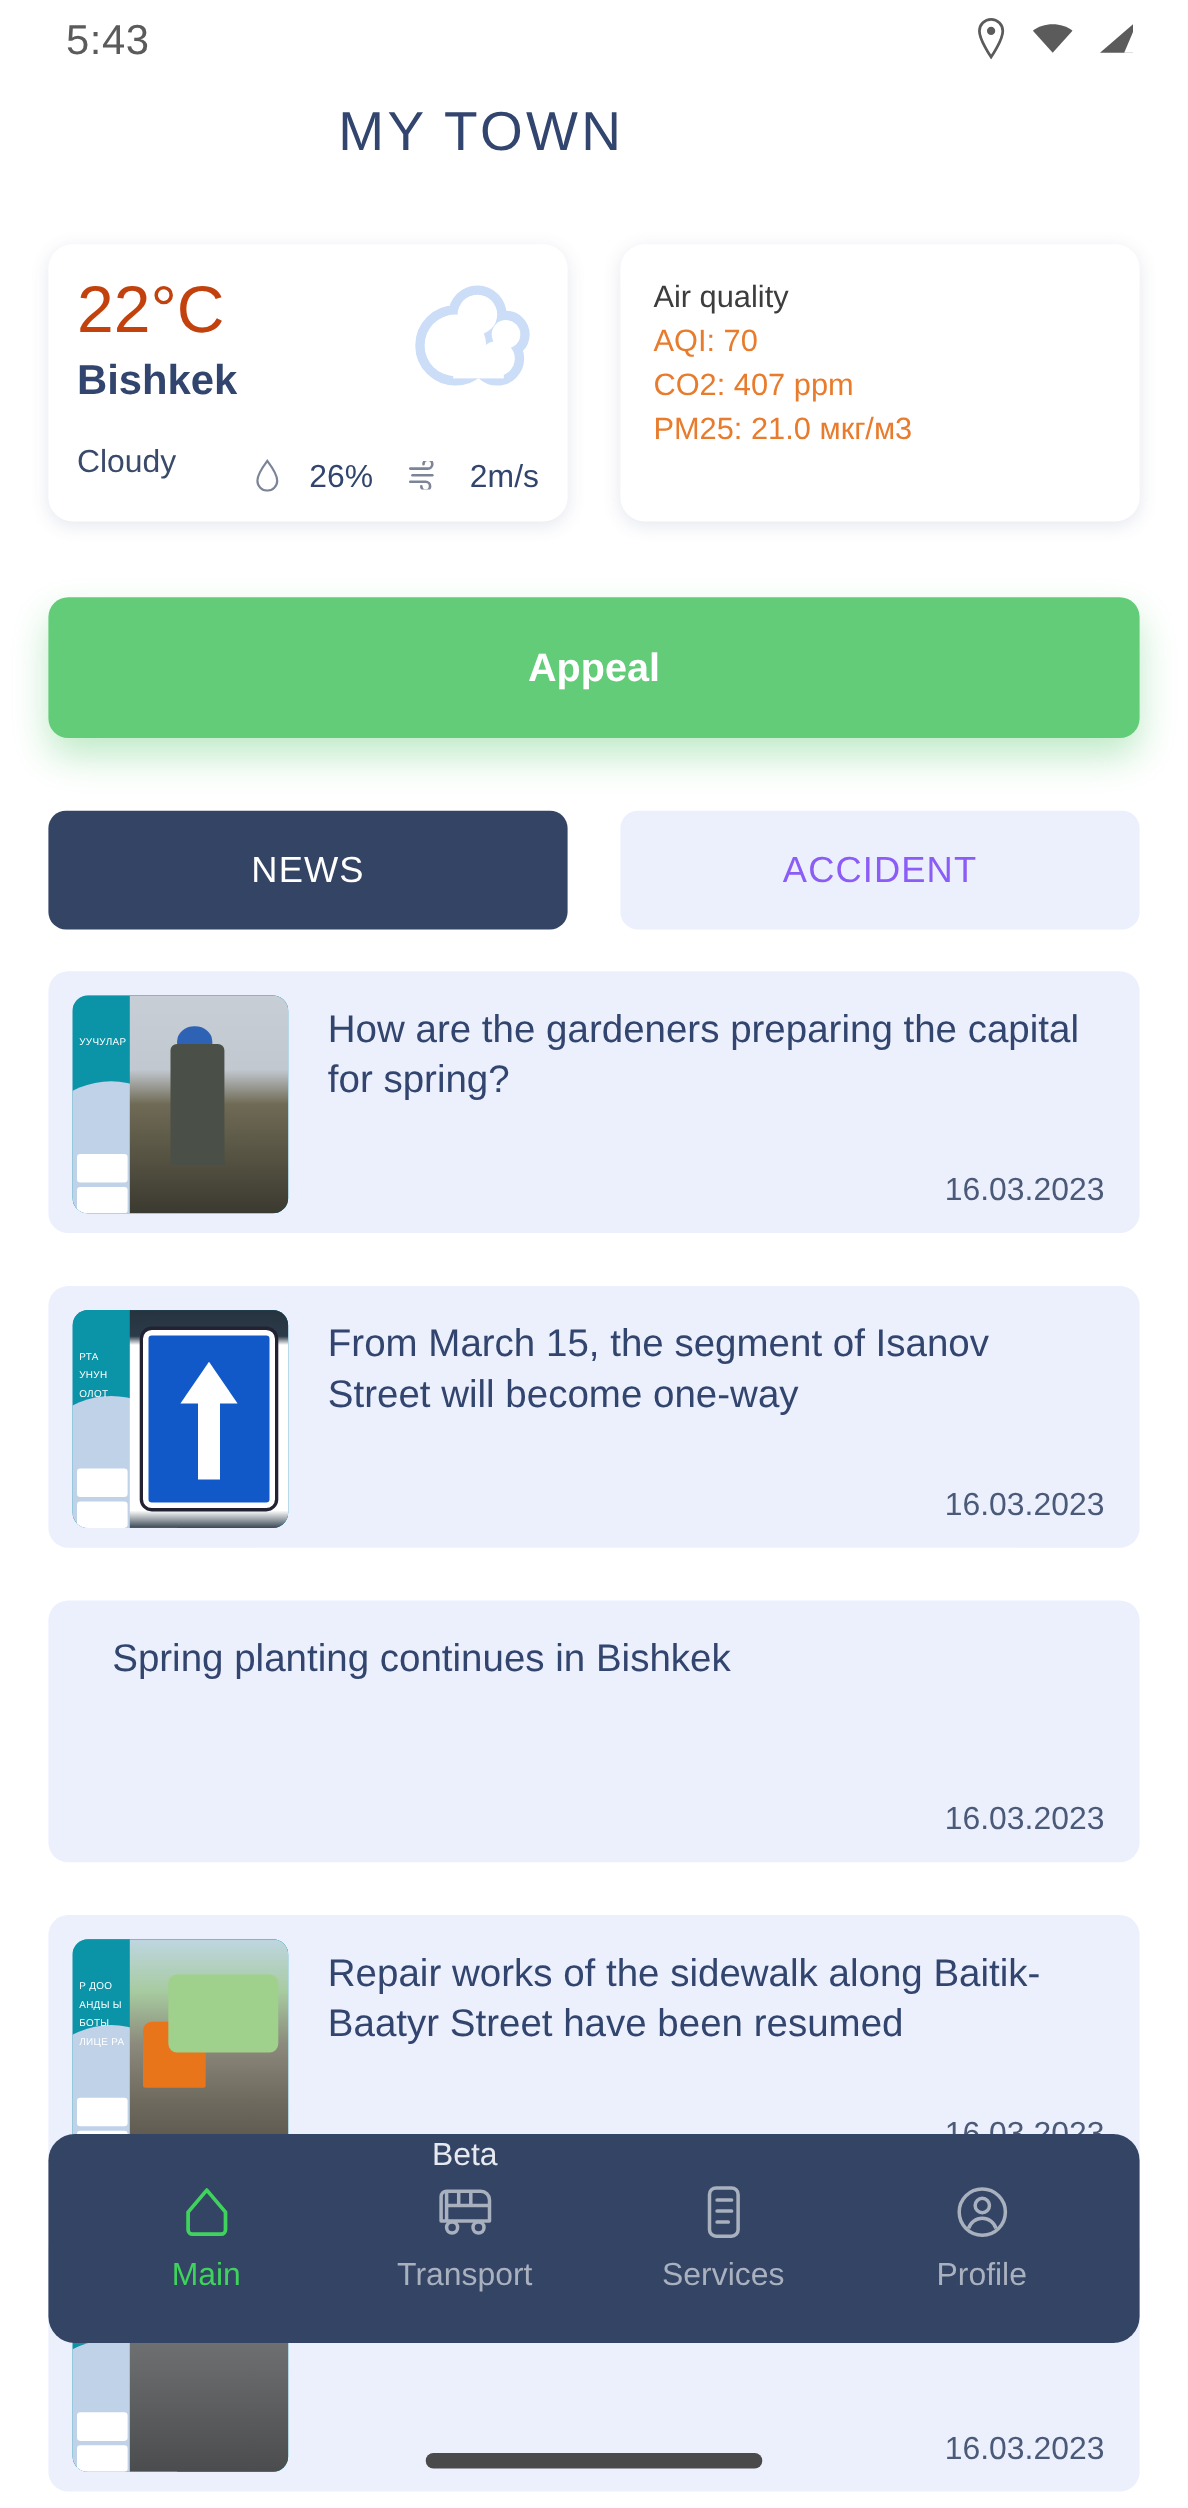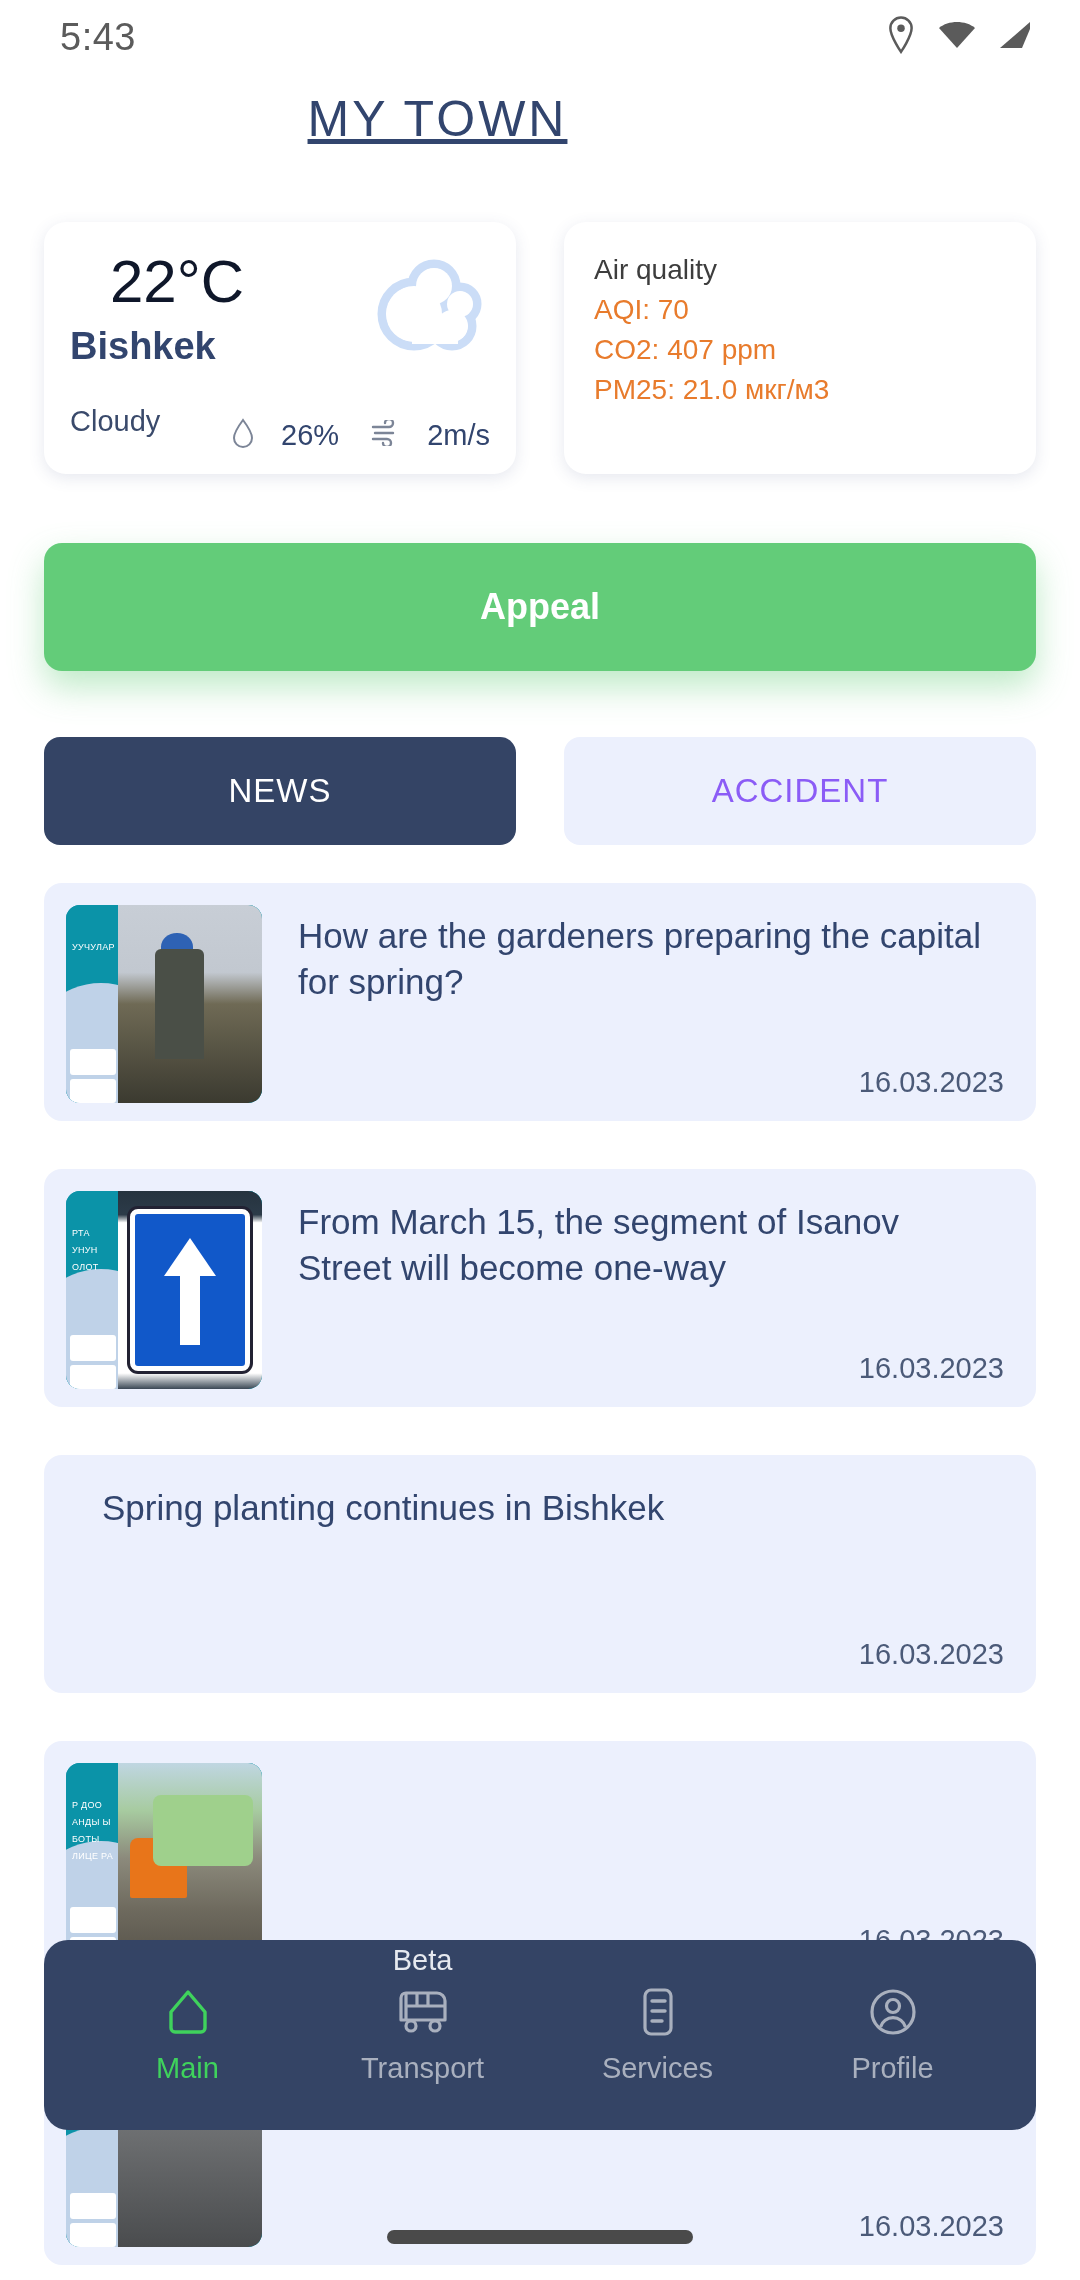--- a/index.html
+++ b/index.html
@@ -22,37 +22,36 @@
     font-family:"Liberation Sans", sans-serif;
   }
   .status-icons { display:flex; align-items:center; gap:22px; }
 
   
   .app-title {
     position:absolute; top:90px; left:0; width:875px;
     text-align:center;
     font-size:50px; letter-spacing:3px; color:#32456E;
     font-weight:400;
-    text-decoration:underline;
   }
 
   
   .cards-row {
     position:absolute; top:222px; left:44px;
     width:992px; display:flex; gap:48px;
   }
   .card {
     background:#FFFFFF; border-radius:22px;
     box-shadow:0 4px 16px rgba(60,80,130,0.13);
     position:relative;
   }
   .weather-card { width:472px; height:252px; padding:28px 26px 22px 26px; }
   .air-card { width:472px; height:252px; padding:32px 0 0 30px; }
 
-  .temp { font-size:60px; color:#0f172a; font-weight:400; line-height:1.05;margin-left:40px; }
+  .temp { font-size:60px; color:#c2410c; font-weight:400; line-height:1.05; }
   .city { font-size:38px; color:#32456E; font-weight:700; margin-top:12px; }
   .weather-bottom {
     position:absolute; left:26px; right:26px; bottom:22px;
     display:flex; align-items:center; justify-content:space-between;
   }
   .cond { font-size:29px; color:#3A4A6B; }
   .metrics { display:flex; align-items:center; gap:30px; }
   .metric { display:flex; align-items:center; gap:26px;margin-top:28px; }
   .metric-val { font-size:29px; color:#32456E; }
 
@@ -340,20 +339,21 @@
   <div class="news-item">
     <div class="news-thumb">
       <div class="th-teal"></div>
       <div class="th-arc"></div>
       <div class="th-cap">Р ДОО АНДЫ Ы БОТЫ ЛИЦЕ РА</div>
       <div class="th-strip"></div>
         <div class="th-strip2"></div>
       <div class="th-photo ph4"></div>
     </div>
     <div class="news-body">
+      <div class="news-title">Repair works of the sidewalk along Baitik-Baatyr Street have been resumed</div>
       <div class="news-date">16.03.2023</div>
     </div>
   </div>
 
   <div class="news-item">
     <div class="news-thumb">
       <div class="th-teal"></div>
       <div class="th-arc"></div>
       <div class="th-strip"></div>
         <div class="th-strip2"></div>

